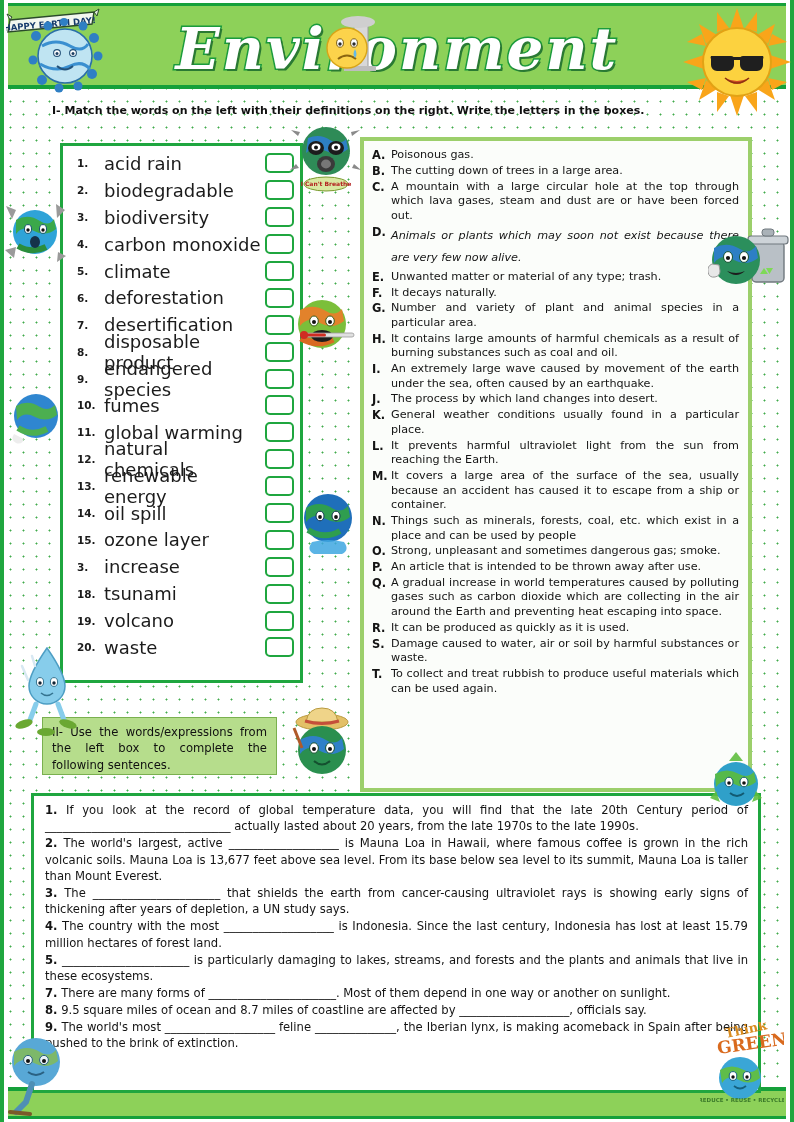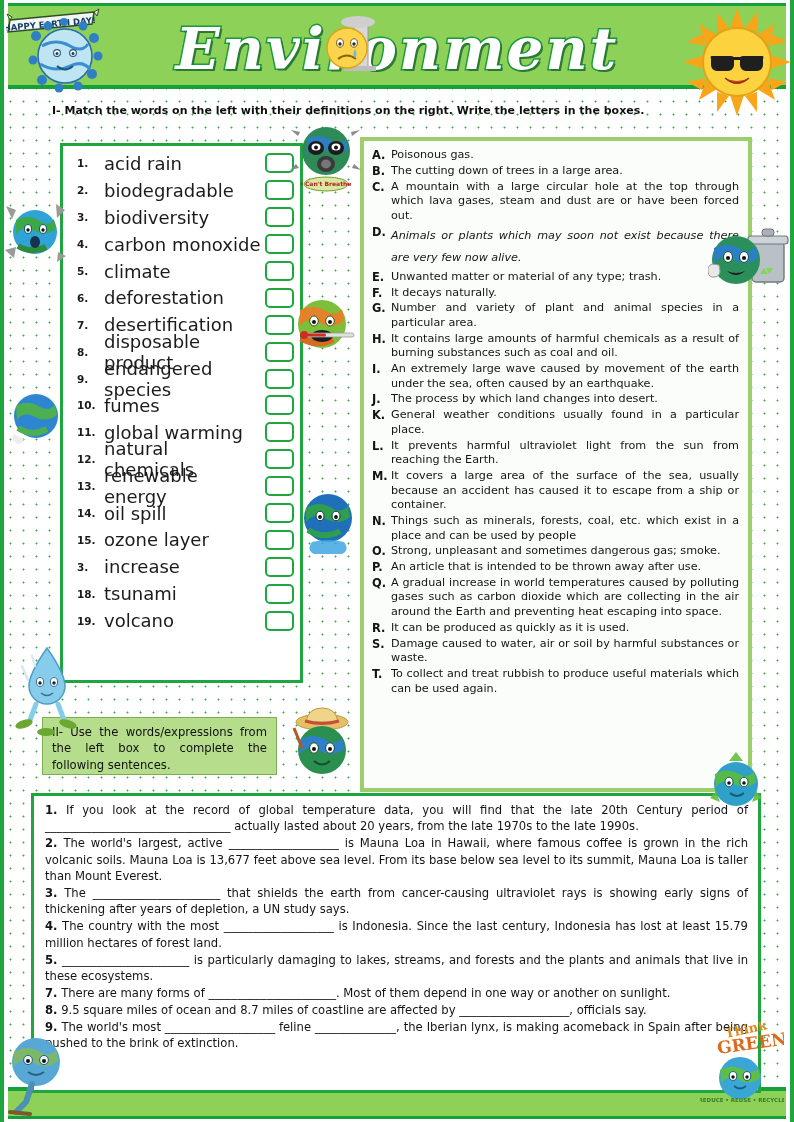--- a/index.html
+++ b/index.html
@@ -390,20 +390,27 @@
             <span class="answer-box"></span>
           </span>
         </div>
         <div class="word-row">
           <span class="word-num">19.</span>
           <span class="word-label">volcano</span>
           <span class="answer-cell">
             <span class="answer-box"></span>
           </span>
         </div>
+        <div class="word-row">
+          <span class="word-num">20.</span>
+          <span class="word-label">waste</span>
+          <span class="answer-cell">
+            <span class="answer-box"></span>
+          </span>
+        </div>
       </div>
   </div>
 
   <div class="defs-box">
     <div id="defs-list">
         <div class="def-row">
           <span class="def-letter">A.</span>
           <span class="def-text">Poisonous gas.</span>
         </div>
         <div class="def-row">

